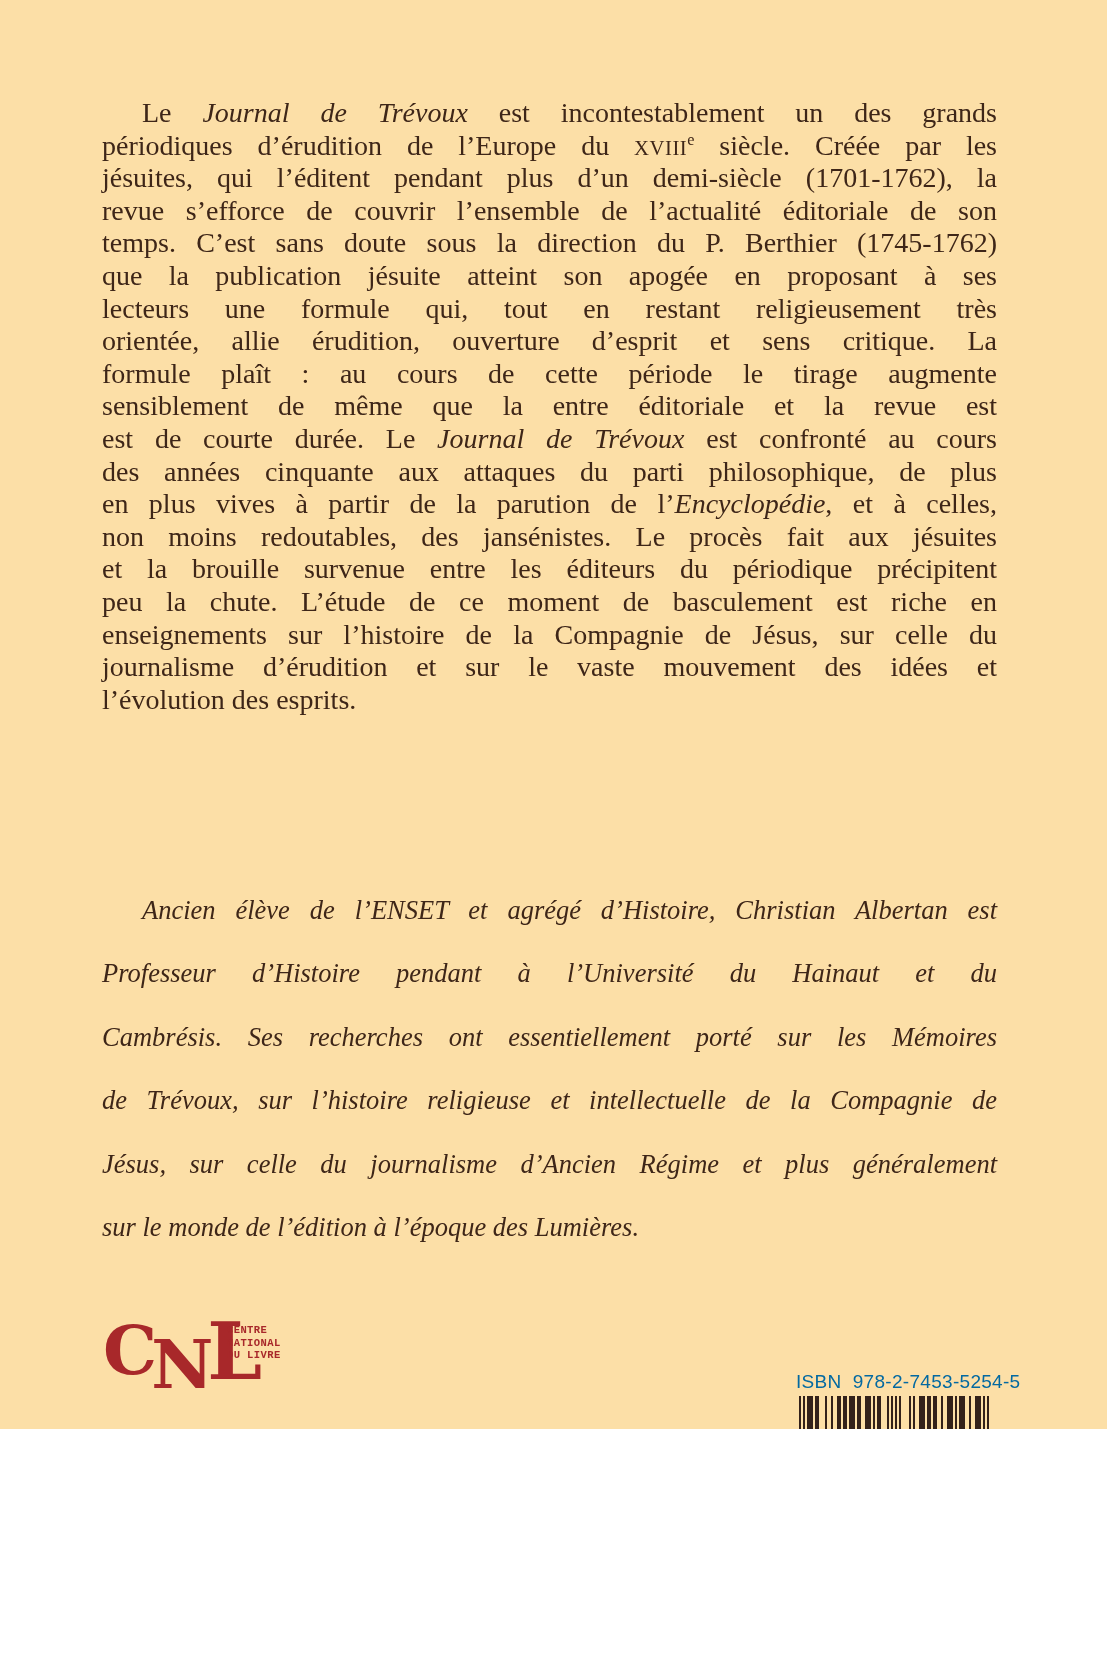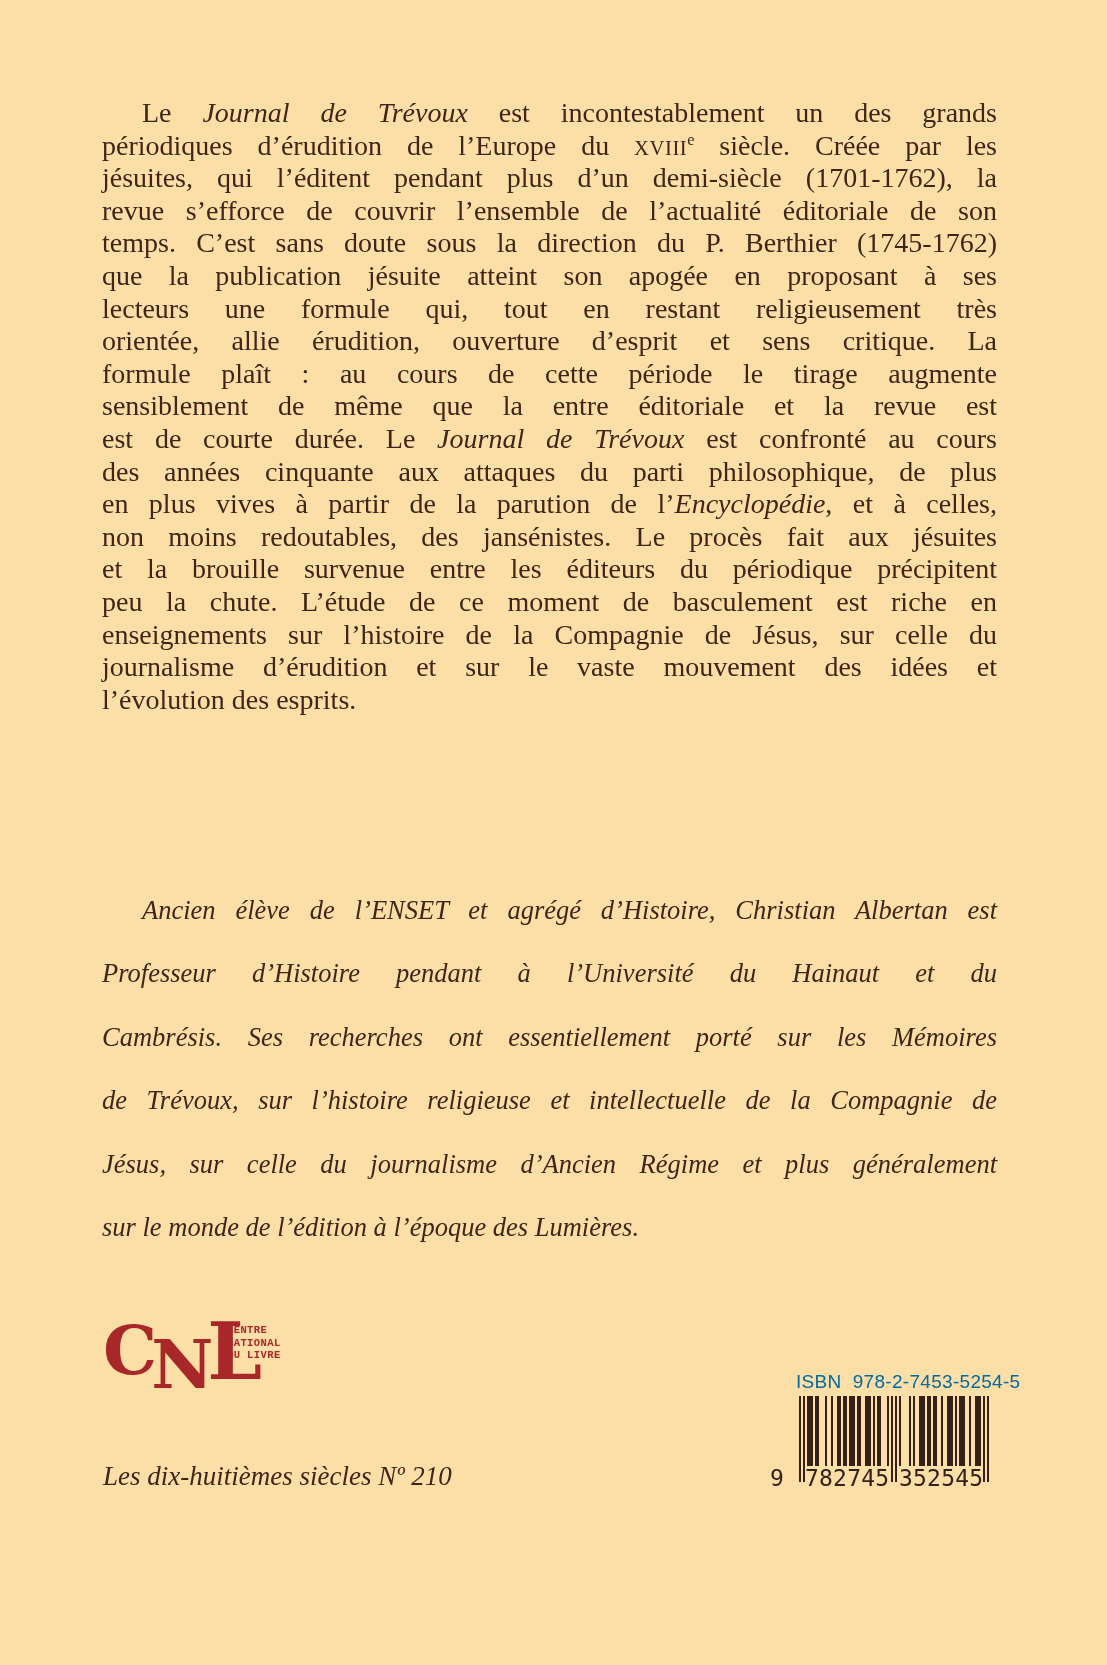--- a/index.html
+++ b/index.html
@@ -1,18 +1,18 @@
 <!DOCTYPE html>
 <html><head>
 <meta charset="utf-8">
 <style>
   html,body{margin:0;padding:0;}
   .page{
     position:relative;
-    width:1107px;height:1665px;
+    width:1107px;height:1429px;
     background:#fcdfa7;
     color:#3e2618;
     font-family:"Liberation Serif", serif;
     overflow:hidden;
   }
   
   .synopsis{
     position:absolute;left:102px;top:97px;width:895px;
     font-size:28px;
   }

